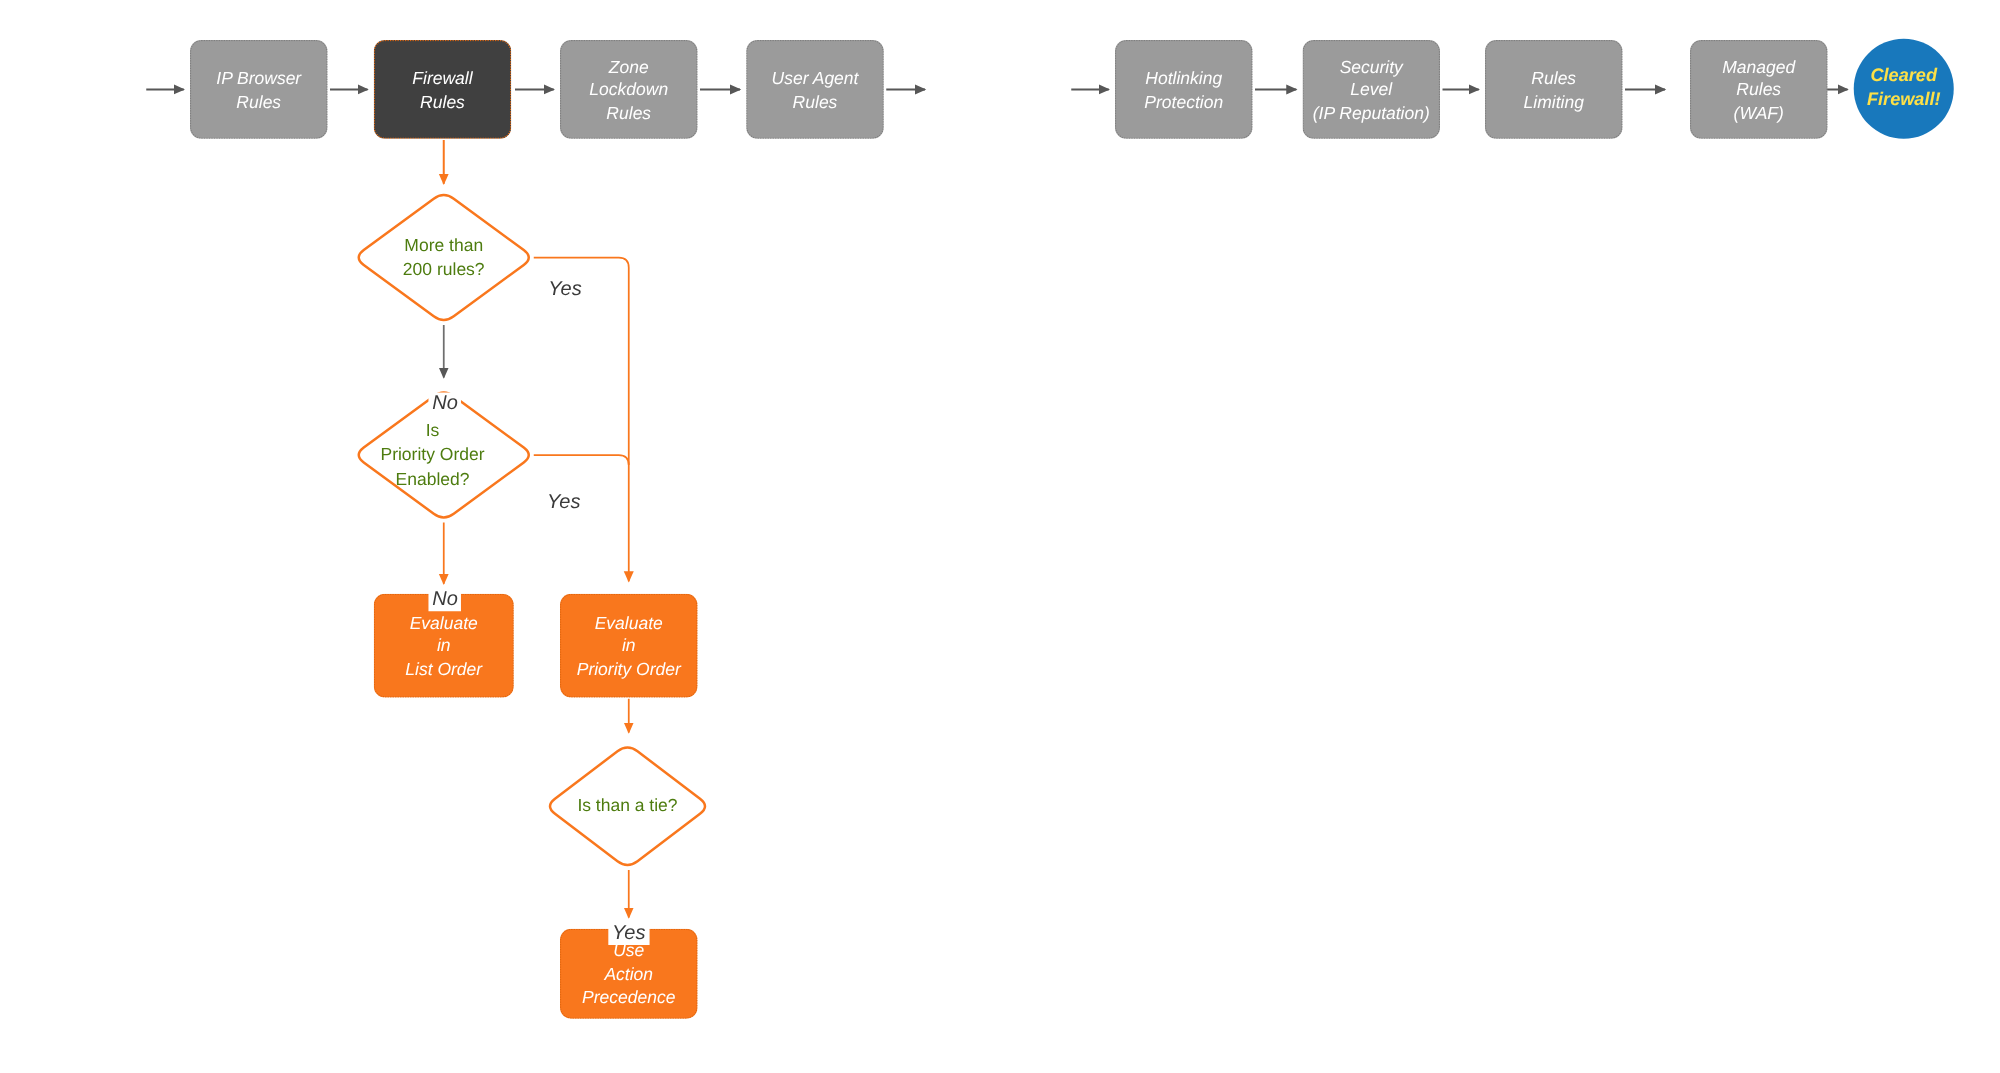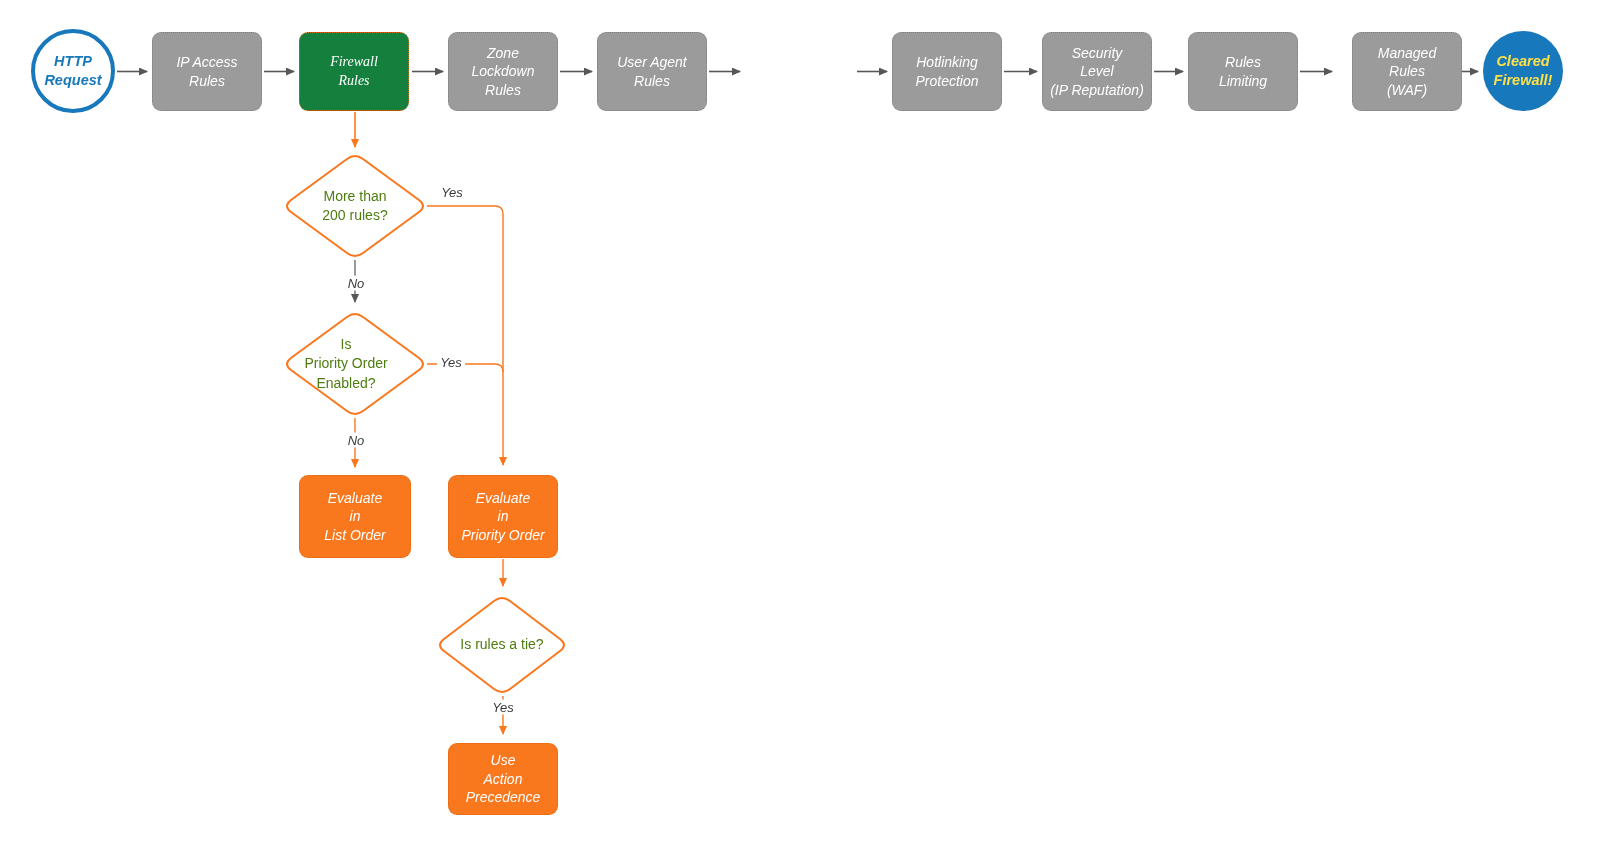--- a/index.html
+++ b/index.html
@@ -15,21 +15,21 @@
     position:absolute;
     display:flex;align-items:center;justify-content:center;
     text-align:center;white-space:pre-line;
     box-sizing:border-box;z-index:2;
   }
   .pbox{
     width:110px;height:79px;top:32px;
     background:#9B9B9B;border:1px dotted #7f7f7f;border-radius:9px;
     color:#ffffff;font-style:italic;font-size:14px;line-height:1.32;
   }
-  .pbox.hl{background:#15803d;border:1px dotted #e0660f;font-family:Liberation Serif, serif;}
+  .pbox.hl{background:#404040;border:1px dotted #e0660f;}
   .obox{
     background:#F9771D;border:1px dotted #e0660f;border-radius:9px;
     color:#ffffff;font-style:italic;font-size:14px;line-height:1.32;
   }
   .circle{
     border-radius:50%;
     font-weight:bold;font-style:italic;font-size:14.5px;line-height:1.3;
   }
   .circle.start{
     left:31px;top:29px;width:84px;height:84px;
@@ -39,22 +39,22 @@
     left:1483px;top:31px;width:80px;height:80px;
     background:#1878BC;color:#fde047;
   }
   .dlabel{
     width:160px;height:100px;
     color:#4d7c0f;font-size:14px;line-height:1.38;
     z-index:2;
   }
   .elabel{
     position:absolute;transform:translate(-50%,-50%);
-    font-style:italic;color:#3a3a3a;font-size:13px;
-    background:#ffffff;padding:0 3px;z-index:3;white-space:nowrap;
+    font-style:italic;color:#3a3a3a;font-size:16px;
+    background:#ffffff;padding:0 3px;z-index:3;white-space:nowrap;margin-top:40px;
   }
 </style>
 </head>
 <body>
 
 <div class="canvas">
 
   <svg class="wires" width="1600" height="858">
     <defs>
       <marker id="ag" markerWidth="10" markerHeight="9" refX="8" refY="4" orient="auto" markerUnits="userSpaceOnUse">
@@ -88,31 +88,27 @@
       <path d="M503,696 L503,734" stroke="#F9771D" stroke-width="1.4" marker-end="url(#ao)"></path>
     </g>
 
     <g fill="#ffffff" stroke="#F9771D" stroke-width="2">
       <path d="M347,159 Q355,153 363,159 L419,200 Q427,206 419,212 L363,253 Q355,259 347,253 L291,212 Q283,206 291,200 Z"></path>
       <path d="M347,317 Q355,311 363,317 L419,358 Q427,364 419,370 L363,411 Q355,417 347,411 L291,370 Q283,364 291,358 Z"></path>
       <path d="M494,601 Q502,595 510,601 L560,639 Q568,645 560,651 L510,689 Q502,695 494,689 L444,651 Q436,645 444,639 Z"></path>
     </g>
   </svg>
 
-  <div class="node circle start">
-    <span>HTTP
-Request</span>
-  </div>
   <div class="node circle end">
     <span>Cleared
 Firewall!</span>
   </div>
 
   <div class="node pbox" style="left:152px">
-    <span>IP Access
+    <span>IP Browser
 Rules</span>
   </div>
   <div class="node pbox hl" style="left:299px">
     <span>Firewall
 Rules</span>
   </div>
   <div class="node pbox" style="left:448px">
     <span>Zone
 Lockdown
 Rules</span>
@@ -143,21 +139,21 @@
   <div class="node dlabel" style="left:275px;top:156px">
     <span>More than
 200 rules?</span>
   </div>
   <div class="node dlabel" style="left:266px;top:314px">
     <span>Is
 Priority Order
 Enabled?</span>
   </div>
   <div class="node dlabel" style="left:422px;top:595px">
-    <span>Is rules a tie?</span>
+    <span>Is than a tie?</span>
   </div>
 
   <div class="node obox" style="left:299px;top:475px;width:112px;height:83px">
     <span>Evaluate
 in
 List Order</span>
   </div>
   <div class="node obox" style="left:448px;top:475px;width:110px;height:83px">
     <span>Evaluate
 in

